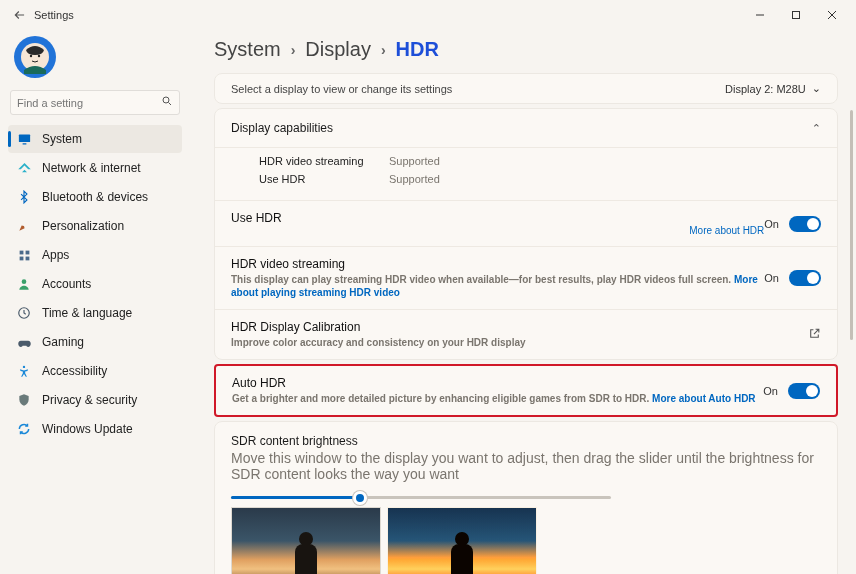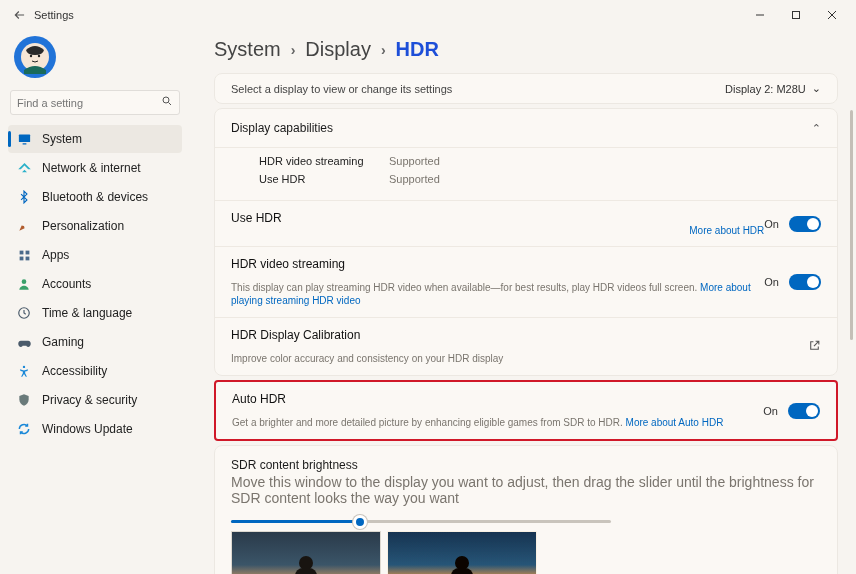--- a/index.html
+++ b/index.html
@@ -24,21 +24,21 @@
 .main { flex:1; padding: 0 18px 0 24px; overflow-y:auto; }
 .breadcrumb { display:flex; align-items:center; gap:10px; font-size:20px; font-weight:600; margin:8px 0 12px 0; }
 .breadcrumb .bc-item { color:#444; font-weight:400; }
 .breadcrumb .bc-item.last { color:#1d4ed8; font-weight:600; }
 .breadcrumb .sep { color:#666; font-size:14px; }
 .card { background:#fbf8f4; border:1px solid #ece8e2; border-radius:8px; margin-bottom:4px; }
 .row { display:flex; align-items:center; padding:10px 16px; font-size:12px; }
 .row .r-main { flex:1; }
 .row .r-title { font-size:12px; color:#111; }
 .row .r-link { font-size:10px; color:#0067c0; cursor:pointer;text-align:right; }
-.row .r-sub { font-size:10px; color:#7a756e; margin-top:10px; line-height:1.3; }
+.row .r-sub { font-size:10px; color:#7a756e; margin-top:2px; line-height:1.3;font-weight:bold; }
 .row .state { font-size:11px; color:#333; margin-right:10px; }
 .toggle { width:32px; height:16px; border-radius:10px; background:#0067c0; position:relative; cursor:pointer; }
 .toggle::after { content:""; position:absolute; right:2px; top:2px; width:12px; height:12px; background:#fff; border-radius:50%; }
 .section-head { display:flex; align-items:flex-end; padding:12px 16px; font-size:12px; border-bottom:1px solid #eee9e2; }
 .section-head .chev { margin-left:auto; color:#555; font-size:11px; }
 .kv { display:flex; padding:3px 0; font-size:11px; }
 .kv .k { width:130px; color:#222; }
 .kv .v { color:#7a756e; }
 .caps-body { padding:4px 16px 12px 44px; }
 .divider { height:1px; background:#eee9e2; }

